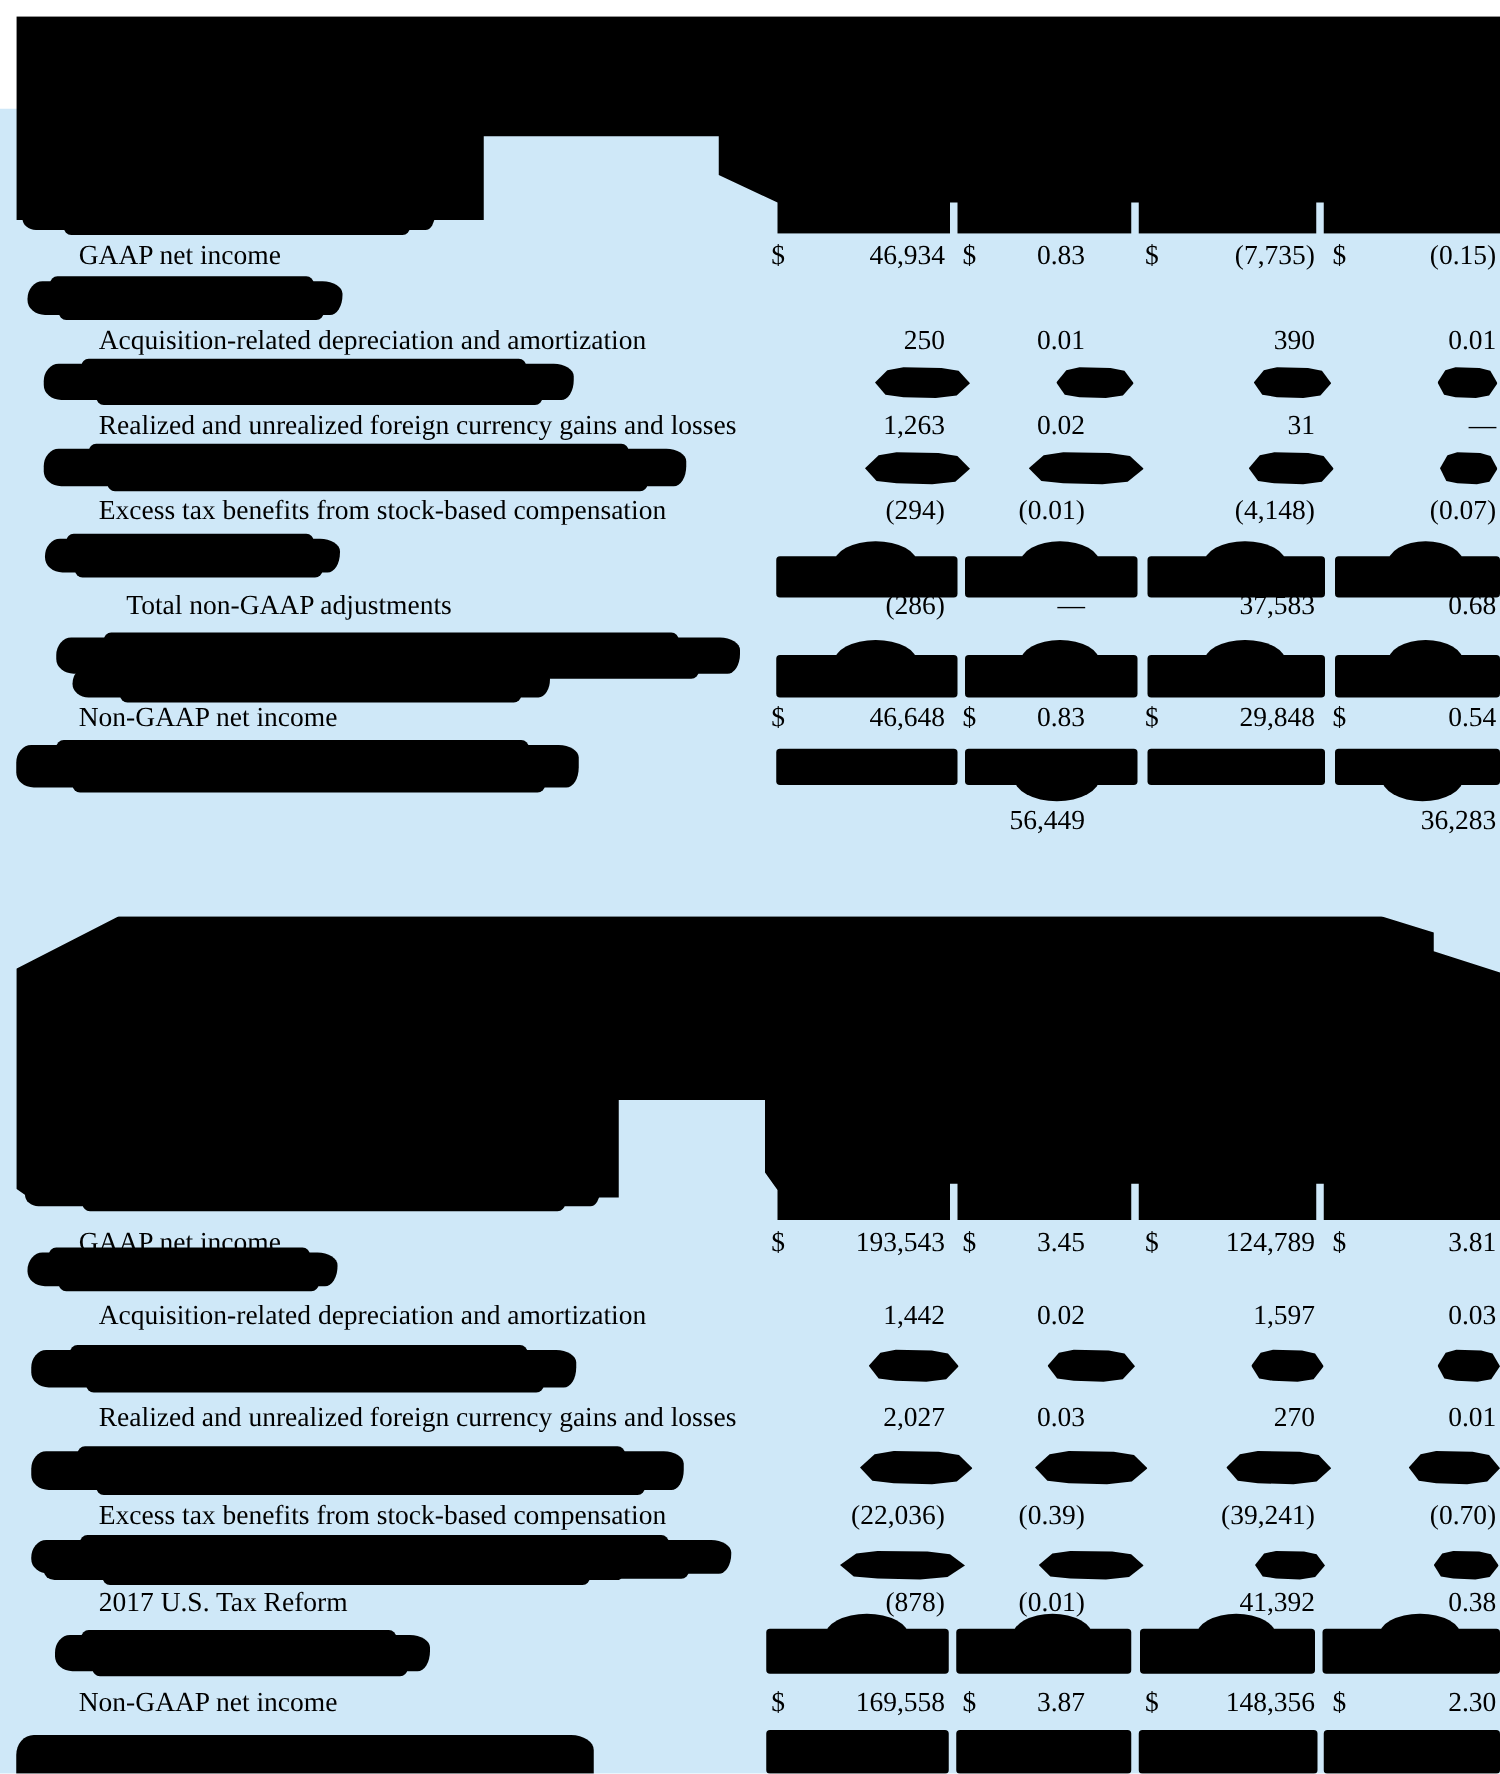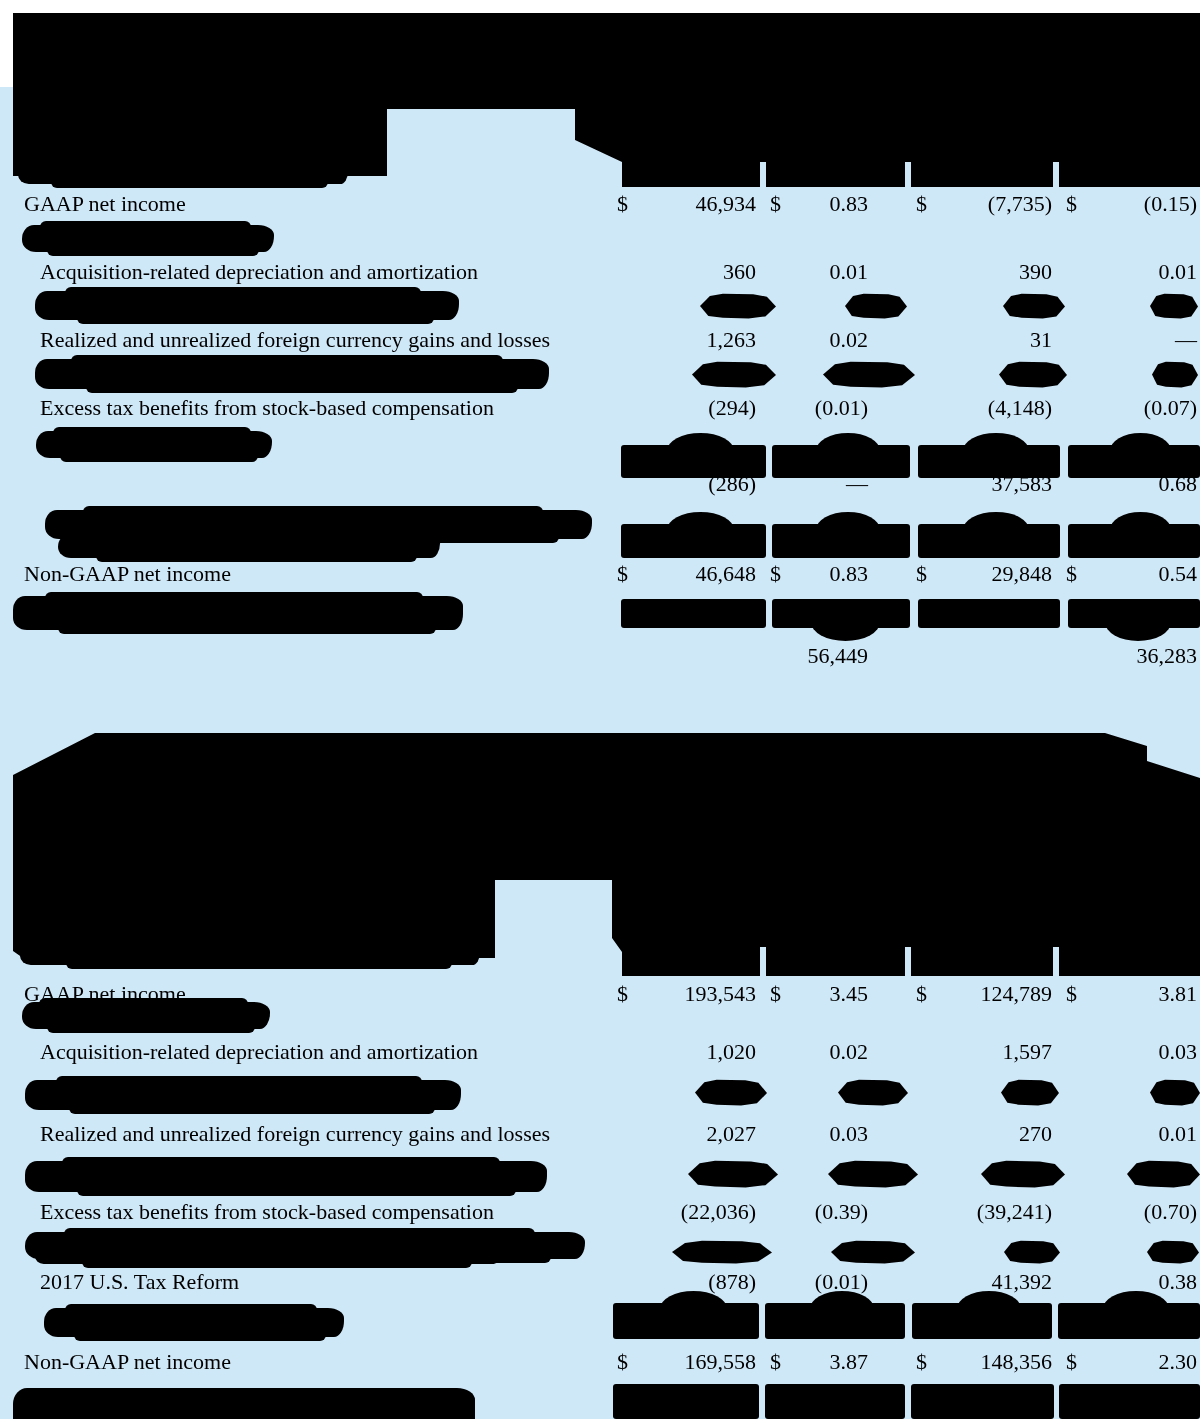--- a/index.html
+++ b/index.html
@@ -10,21 +10,21 @@
     overflow:hidden;
     font-family:"Liberation Serif","DejaVu Serif",serif;
     color:#000;
   }
   .blue-area{
     position:absolute;left:0;top:87px;width:1200px;height:1332px;
     background:#cfe8f8;
   }
   
   .trow{position:absolute;left:0;width:1200px;height:28px;font-size:22px;line-height:28px;}
-  .lbl{position:absolute;top:0;white-space:nowrap;}
+  .lbl{position:absolute;top:0;white-space:nowrap;margin-left:39px;}
   .cur{position:absolute;top:0;}
   .c1{left:617px}.c2{left:770px}.c3{left:916px}.c4{left:1066px}
   .val{position:absolute;top:0;text-align:right;white-space:nowrap;}
   .v1{left:628px;width:128px}
   .v2{left:756px;width:112px}
   .v3{left:926px;width:126px}
   .v4{left:1076px;width:121px}
   
   .rd{position:absolute;background:#000;display:block;}
   
@@ -78,21 +78,21 @@
     <span class="cur c3">$</span>
     <span class="val v3">(7,735)</span>
     <span class="cur c4">$</span>
     <span class="val v4">(0.15)</span>
   </div>
 
   <i class="rd rl" style="left:22px;top:225px;width:252px;height:27px"></i>
 
   <div class="trow" style="top:258px">
     <span class="lbl" style="left:40px">Acquisition-related depreciation and amortization</span>
-    <span class="val v1">360</span>
+    <span class="val v1">250</span>
     <span class="val v2">0.01</span>
     <span class="val v3">390</span>
     <span class="val v4">0.01</span>
   </div>
 
   <i class="rd rl" style="left:35px;top:291px;width:424px;height:29px"></i>
   <i class="rd rn" style="left:700px;top:293px;width:76px;height:26px"></i>
   <i class="rd rn" style="left:845px;top:293px;width:62px;height:26px"></i>
   <i class="rd rn" style="left:1003px;top:293px;width:62px;height:26px"></i>
   <i class="rd rn" style="left:1150px;top:293px;width:48px;height:26px"></i>
@@ -119,20 +119,21 @@
     <span class="val v4">(0.07)</span>
   </div>
 
   <i class="rd rl" style="left:36px;top:431px;width:236px;height:27px"></i>
   <i class="rd rb bt" style="left:621px;top:445px;width:145px;height:33px"></i>
   <i class="rd rb bt" style="left:772px;top:445px;width:138px;height:33px"></i>
   <i class="rd rb bt" style="left:918px;top:445px;width:142px;height:33px"></i>
   <i class="rd rb bt" style="left:1068px;top:445px;width:132px;height:33px"></i>
 
   <div class="trow" style="top:470px">
+    <span class="lbl" style="left:62px">Total non-GAAP adjustments</span>
     <span class="val v1">(286)</span>
     <span class="val v2">—</span>
     <span class="val v3">37,583</span>
     <span class="val v4">0.68</span>
   </div>
 
   <i class="rd rl" style="left:45px;top:510px;width:547px;height:29px"></i>
   <i class="rd rl" style="left:58px;top:534px;width:382px;height:24px"></i>
   <i class="rd rb bt" style="left:621px;top:524px;width:145px;height:34px"></i>
   <i class="rd rb bt" style="left:772px;top:524px;width:138px;height:34px"></i>
@@ -174,21 +175,21 @@
     <span class="cur c3">$</span>
     <span class="val v3">124,789</span>
     <span class="cur c4">$</span>
     <span class="val v4">3.81</span>
   </div>
 
   <i class="rd rl" style="left:22px;top:1002px;width:248px;height:27px"></i>
 
   <div class="trow" style="top:1038px">
     <span class="lbl" style="left:40px">Acquisition-related depreciation and amortization</span>
-    <span class="val v1">1,020</span>
+    <span class="val v1">1,442</span>
     <span class="val v2">0.02</span>
     <span class="val v3">1,597</span>
     <span class="val v4">0.03</span>
   </div>
 
   <i class="rd rl" style="left:25px;top:1080px;width:436px;height:30px"></i>
   <i class="rd rn" style="left:695px;top:1079px;width:72px;height:27px"></i>
   <i class="rd rn" style="left:838px;top:1079px;width:70px;height:27px"></i>
   <i class="rd rn" style="left:1001px;top:1079px;width:58px;height:27px"></i>
   <i class="rd rn" style="left:1150px;top:1079px;width:50px;height:27px"></i>

